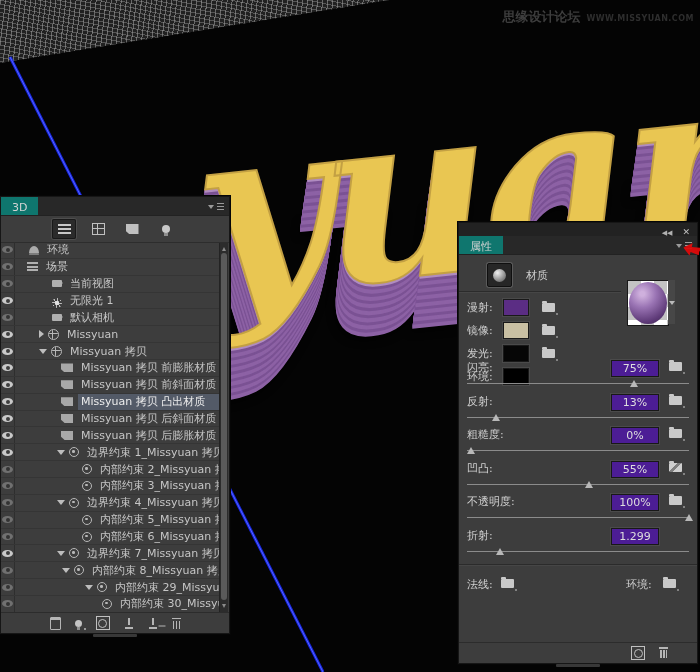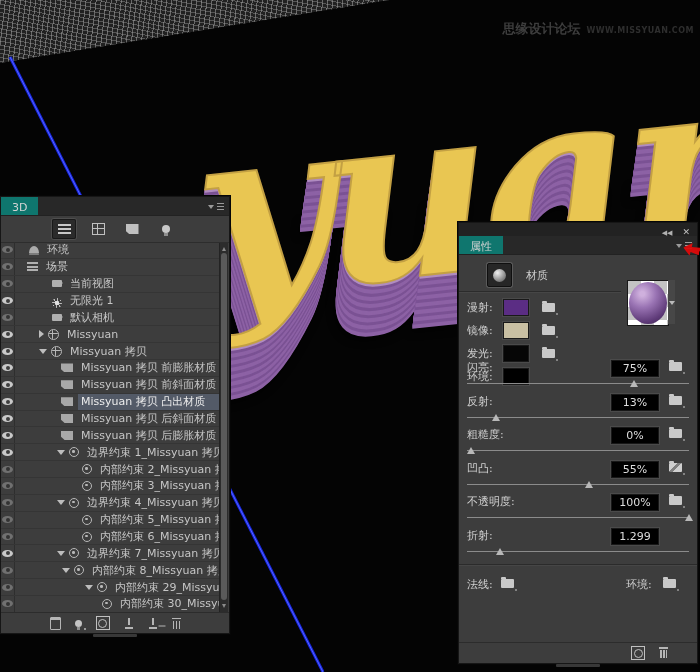--- a/index.html
+++ b/index.html
@@ -12,21 +12,21 @@
     background:
       repeating-linear-gradient(97deg,rgba(165,165,165,.55) 0 1px,transparent 1px 5px),
       repeating-linear-gradient(12deg,rgba(150,150,150,.45) 0 1px,transparent 1px 4px),
       #212121;}
   #axis{position:absolute;left:0;top:0;z-index:2;}
   #text3d{position:absolute;left:196px;top:74px;z-index:3;line-height:1;white-space:nowrap;
     font-family:"DejaVu Serif","Liberation Serif",serif;font-weight:bold;font-style:italic;
     font-size:235px;letter-spacing:-10px;color:#e9c652;-webkit-text-stroke:2px #c3a043;
     transform:rotate(-6deg) skewX(-2deg);transform-origin:40% 60%;}
   #wm{position:absolute;right:6px;top:8px;z-index:2;display:flex;align-items:baseline;gap:6px;}
-  .wm-brand{font-size:13px;font-weight:bold;color:#3d3d3d;margin-top:12px;}
+  .wm-brand{font-size:13px;font-weight:bold;color:#3d3d3d;}
   .wm-site{font-size:8px;font-weight:bold;color:#2e2e2e;letter-spacing:.5px;}
   #redarrow{position:absolute;left:683px;top:243px;width:17px;height:13px;z-index:12;background:#dd0a0a;
     clip-path:polygon(0 50%,48% 0,48% 30%,100% 20%,100% 80%,48% 70%,48% 100%);
     transform:rotate(14deg);opacity:.95;}
 
   
   .panel{position:absolute;background:#3d3d3d;border:1px solid #161616;box-shadow:0 0 0 1px #060606;z-index:10;}
   .panel::after{content:"";position:absolute;left:50%;bottom:-4px;transform:translateX(-50%);
     width:44px;height:3px;background:#383838;border-radius:1px;}
   .tabstrip{height:18px;background:#282828;display:flex;align-items:stretch;border-bottom:1px solid #222;}
@@ -126,21 +126,21 @@
   #sphere{position:absolute;left:168px;top:24px;width:40px;height:44px;border:1px solid #191919;
     background:repeating-conic-gradient(#ffffff 0 25%,#c3c3c3 0 50%) 0 0/26px 26px;}
   #sphere::after{content:"";position:absolute;inset:1px;border-radius:50%;
     background:radial-gradient(circle at 35% 28%,#cfb0dd 0 6%,#9a74b4 35%,#5e3a78 72%,#38204b 100%);}
   #spherestrip{position:absolute;left:209px;top:24px;width:7px;height:44px;background:#474747;
     display:flex;align-items:center;justify-content:center;}
   #spherestrip::after{content:"";border:3px solid transparent;border-top:4px solid #bababa;margin-top:4px;}
   #sliders{position:absolute;left:8px;right:8px;top:104px;}
   .sblock{position:relative;height:33.5px;}
   .stop{position:relative;height:17px;}
-  .valbox{position:absolute;left:144px;top:0;width:46px;height:15px;background:#000000;border:1px solid #181818;
+  .valbox{position:absolute;left:144px;top:0;width:46px;height:15px;background:#4c1d95;border:1px solid #181818;
     box-shadow:0 0 0 1px #4a4a4a;display:flex;align-items:center;justify-content:center;color:#dedede;}
   .stop .folder{position:absolute;left:202px;top:2px;}
   .strack{position:relative;height:11px;margin-top:2px;}
   .strack::before{content:"";position:absolute;left:0;right:0;top:4px;height:1px;background:#8b8b8b;}
   .sthumb{position:absolute;top:1px;width:0;height:0;border:4.5px solid transparent;border-top:0;
     border-bottom:7px solid #b8b8b8;}
   #maps{position:absolute;left:8px;right:8px;top:319px;height:18px;}
   #maps .plabel{position:absolute;top:2px;}
   #maps .folder{position:absolute;top:4px;}
   #lbl-normal{left:0;}  #fold-normal{left:34px;}

